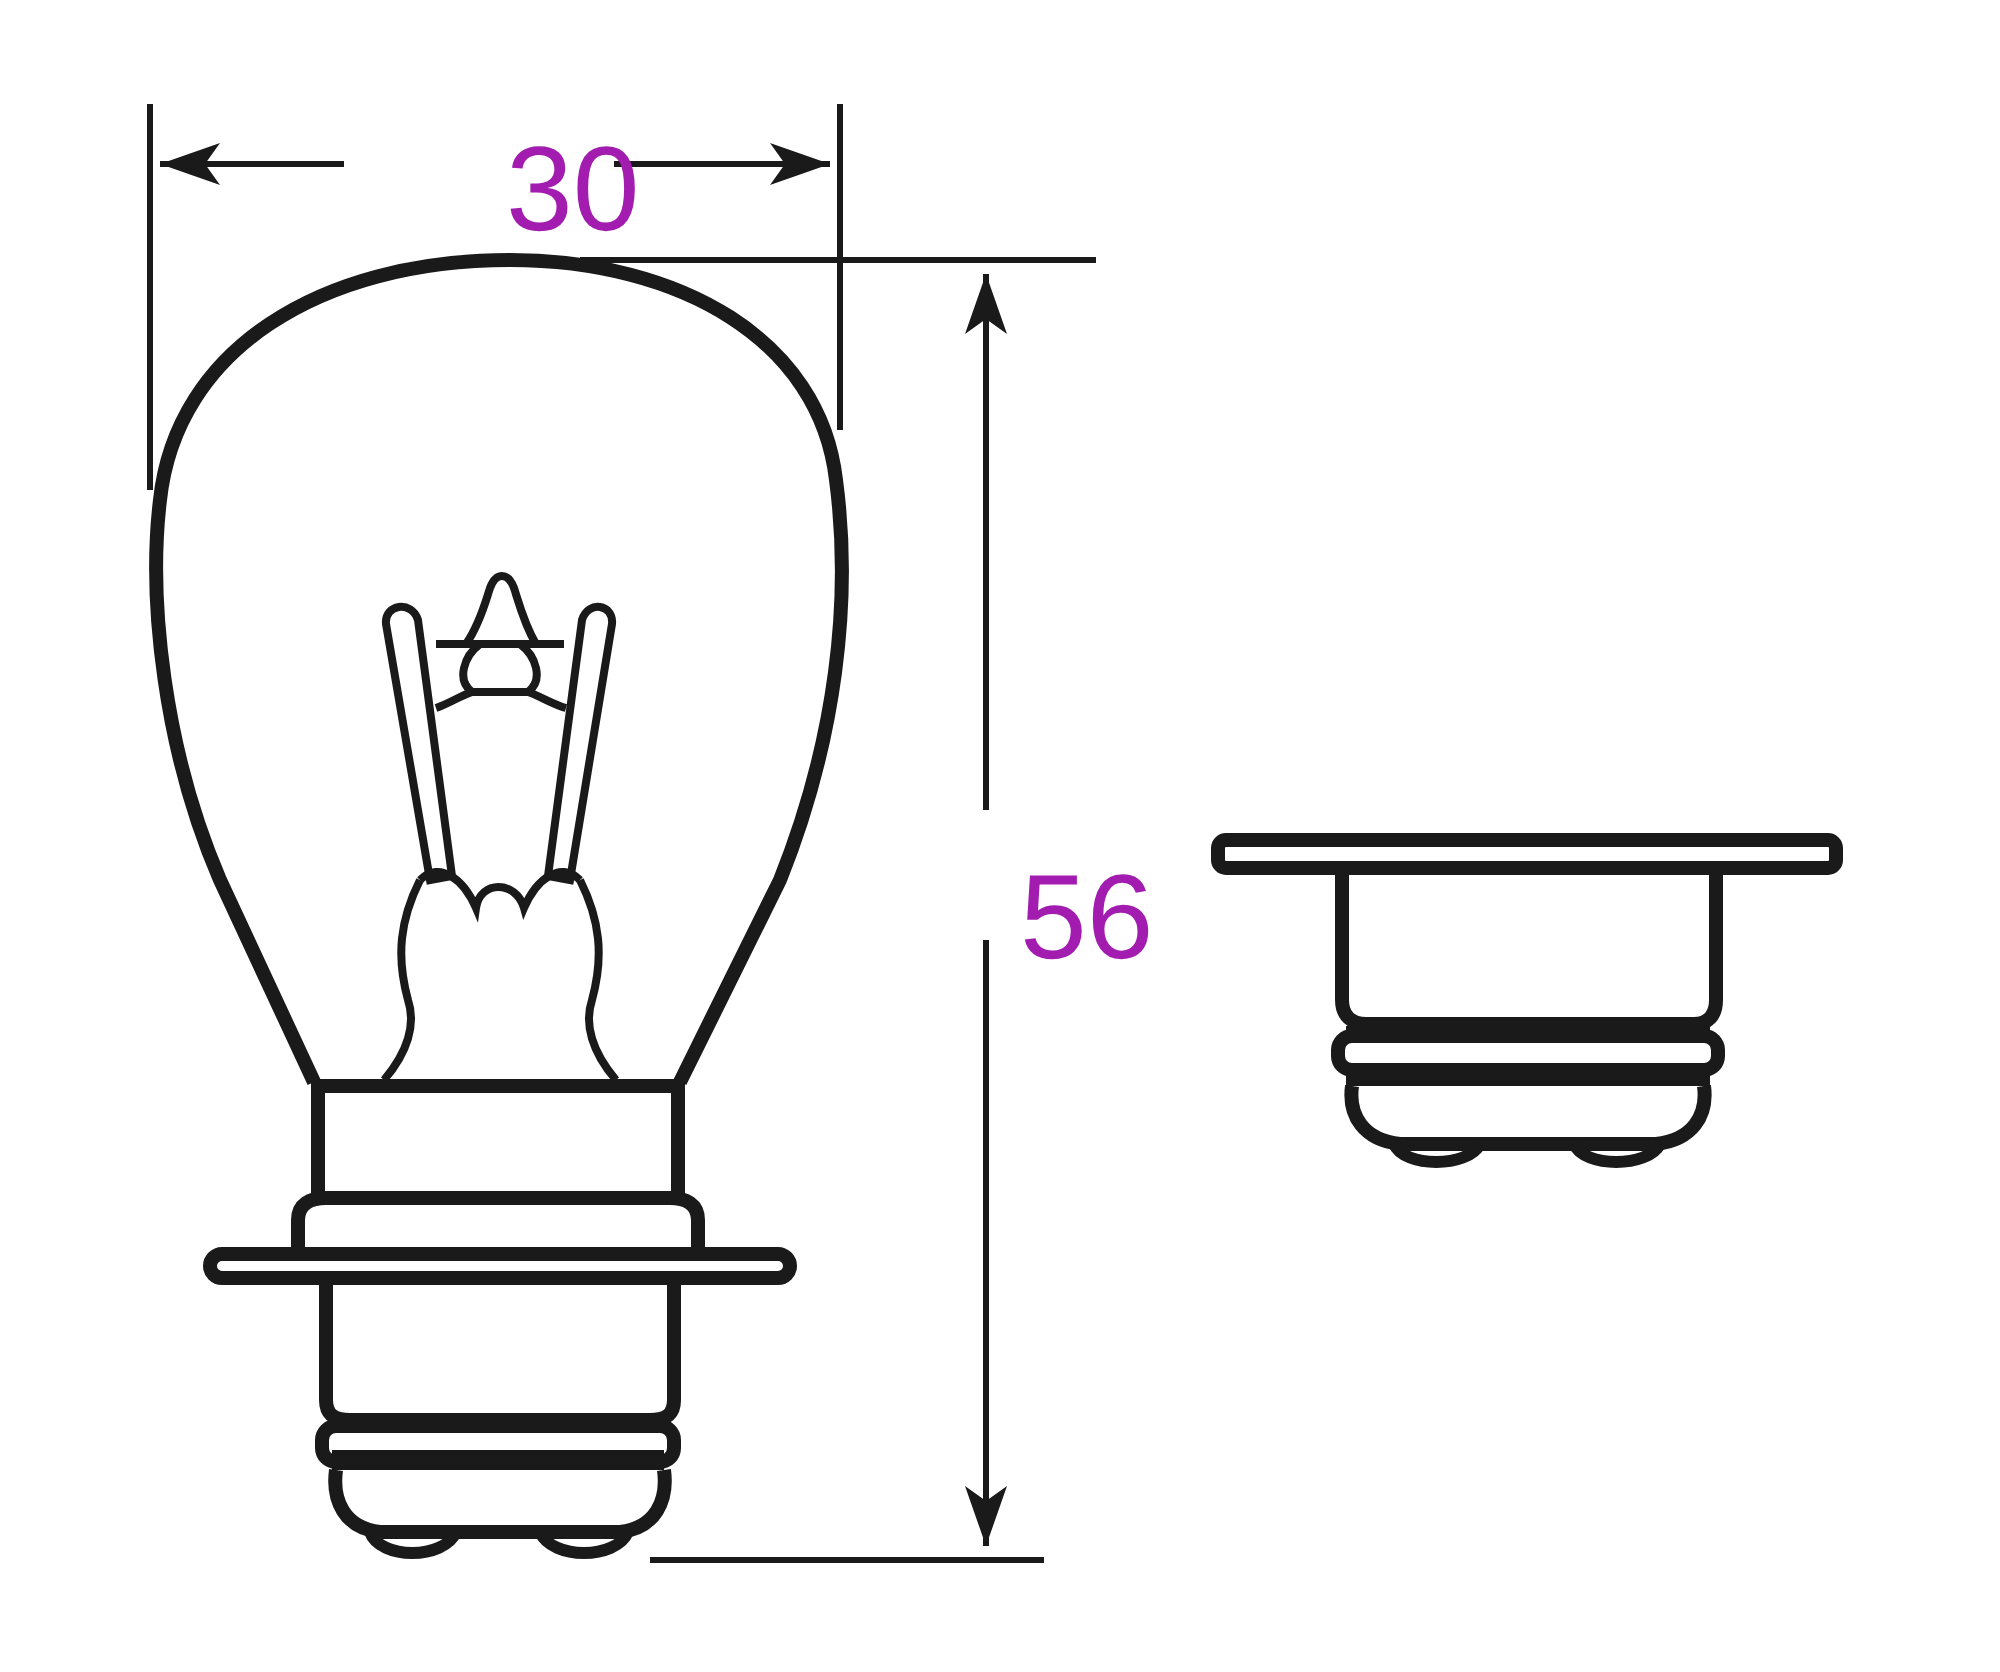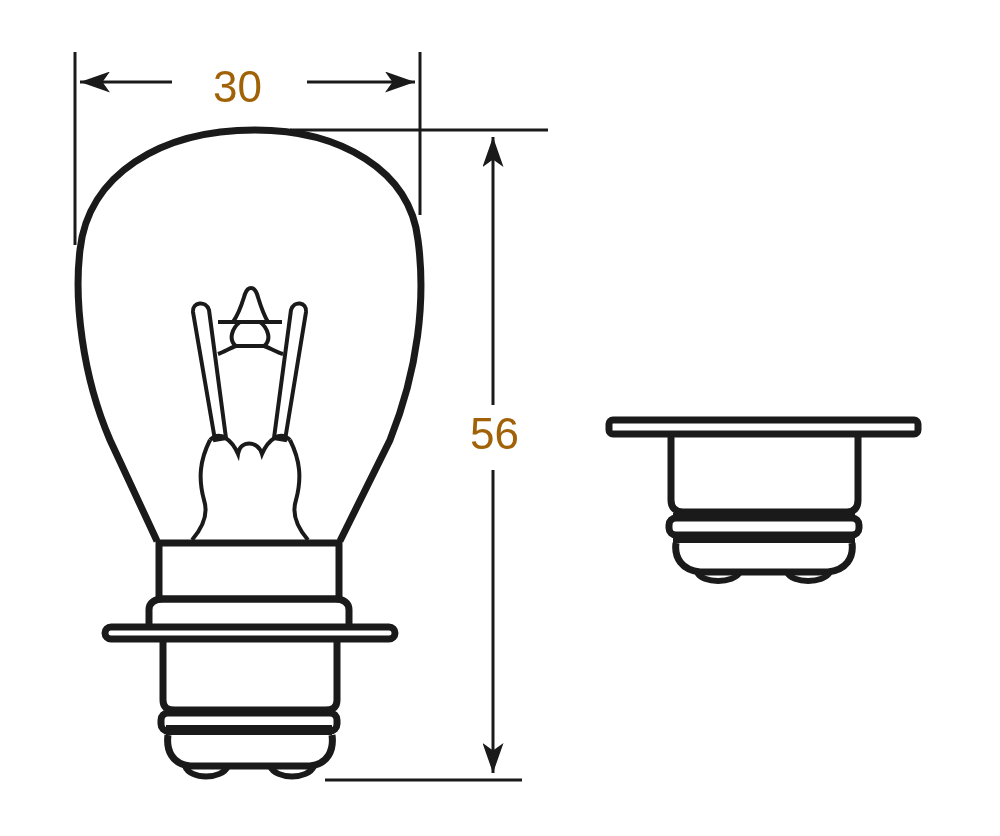--- a/index.html
+++ b/index.html
@@ -1,23 +1,24 @@
 <!DOCTYPE html>
 <html><head>
 <meta charset="utf-8">
 <style>
   html, body { margin: 0; padding: 0; background: #ffffff; }
   body { width: 1000px; height: 836px; position: relative; overflow: hidden; }
   #diagram { position: absolute; left: 0; top: 0; width: 1000px; height: 836px; }
   .dim-label {
     position: absolute;
     font-family: "Liberation Sans", sans-serif;
-    font-size: 44px;
-    color: #a16207;
+    font-size: 60px;
+    color: #a21caf;
     line-height: 1;
+    margin-left: 40px;
   }
   .ln { stroke: #1a1a1a; fill: none; }
 </style>
 </head>
 <body>
 
 <svg id="diagram" viewBox="0 0 1000 836" xmlns="http://www.w3.org/2000/svg">
   <defs>
     <marker id="arrow" viewBox="0 0 20 14" refX="20" refY="7" markerWidth="30" markerHeight="21" markerUnits="userSpaceOnUse" orient="auto">
       <path d="M0,0 L20,7 L0,14 L5,7 Z" fill="#1a1a1a"></path>
@@ -69,13 +70,13 @@
     <rect class="ln" x="669" y="518" width="190" height="17" rx="7" stroke-width="7"></rect>
     <rect x="673" y="513" width="182" height="8" fill="#1a1a1a"></rect>
     <rect x="673" y="533" width="182" height="10" fill="#1a1a1a"></rect>
     <path class="ln" stroke-width="7" d="M676,543 C674,558 682,570 700,572 L828,572 C846,570 854,558 852,543"></path>
     <path class="ln" stroke-width="6" d="M697,572 C702,584 734,584 740,572"></path>
     <path class="ln" stroke-width="6" d="M787,572 C792,584 824,584 830,572"></path>
   </g>
 </svg>
 
 <div class="dim-label" style="left:213px; top:65px;">30</div>
-<div class="dim-label" style="left:470px; top:412px;">56</div>
+<div class="dim-label" style="left:470px; top:429px;">56</div>
 
 </body></html>

